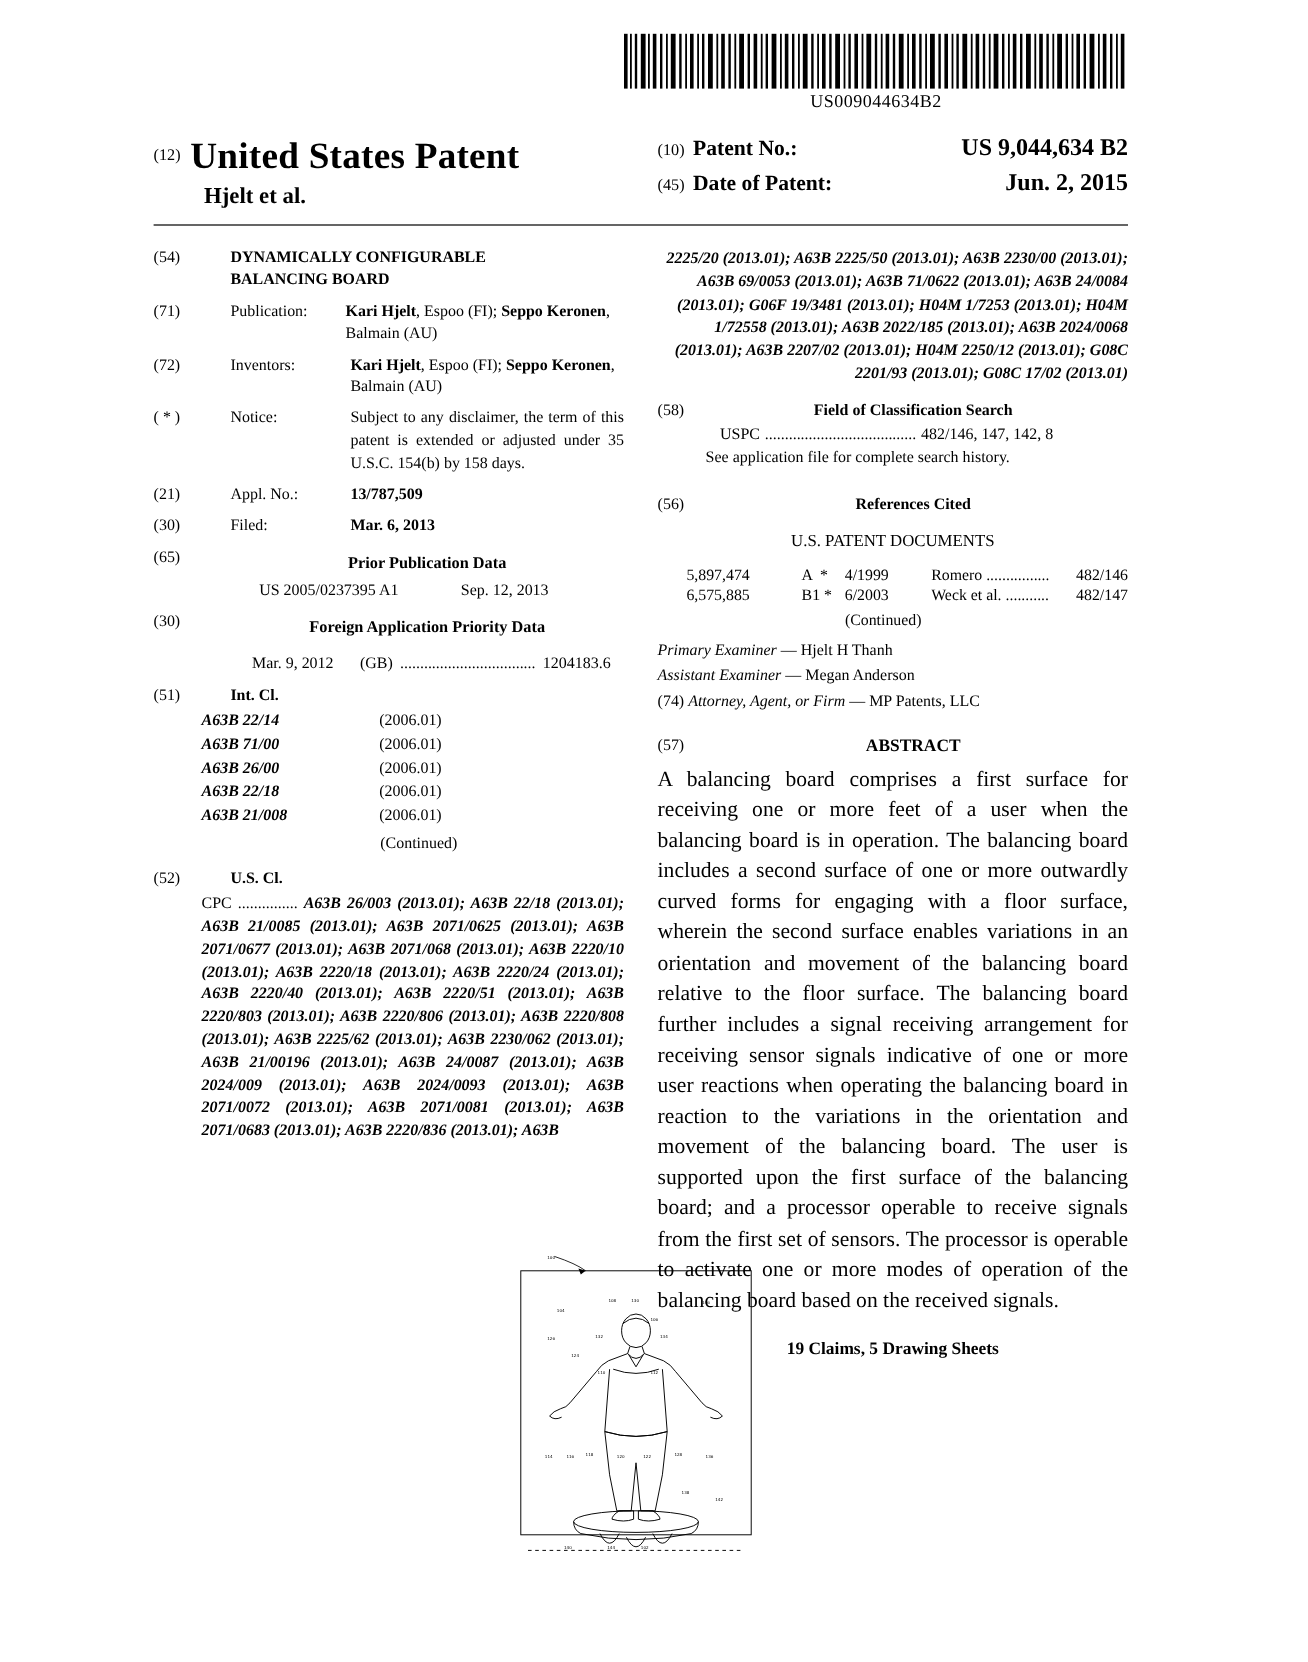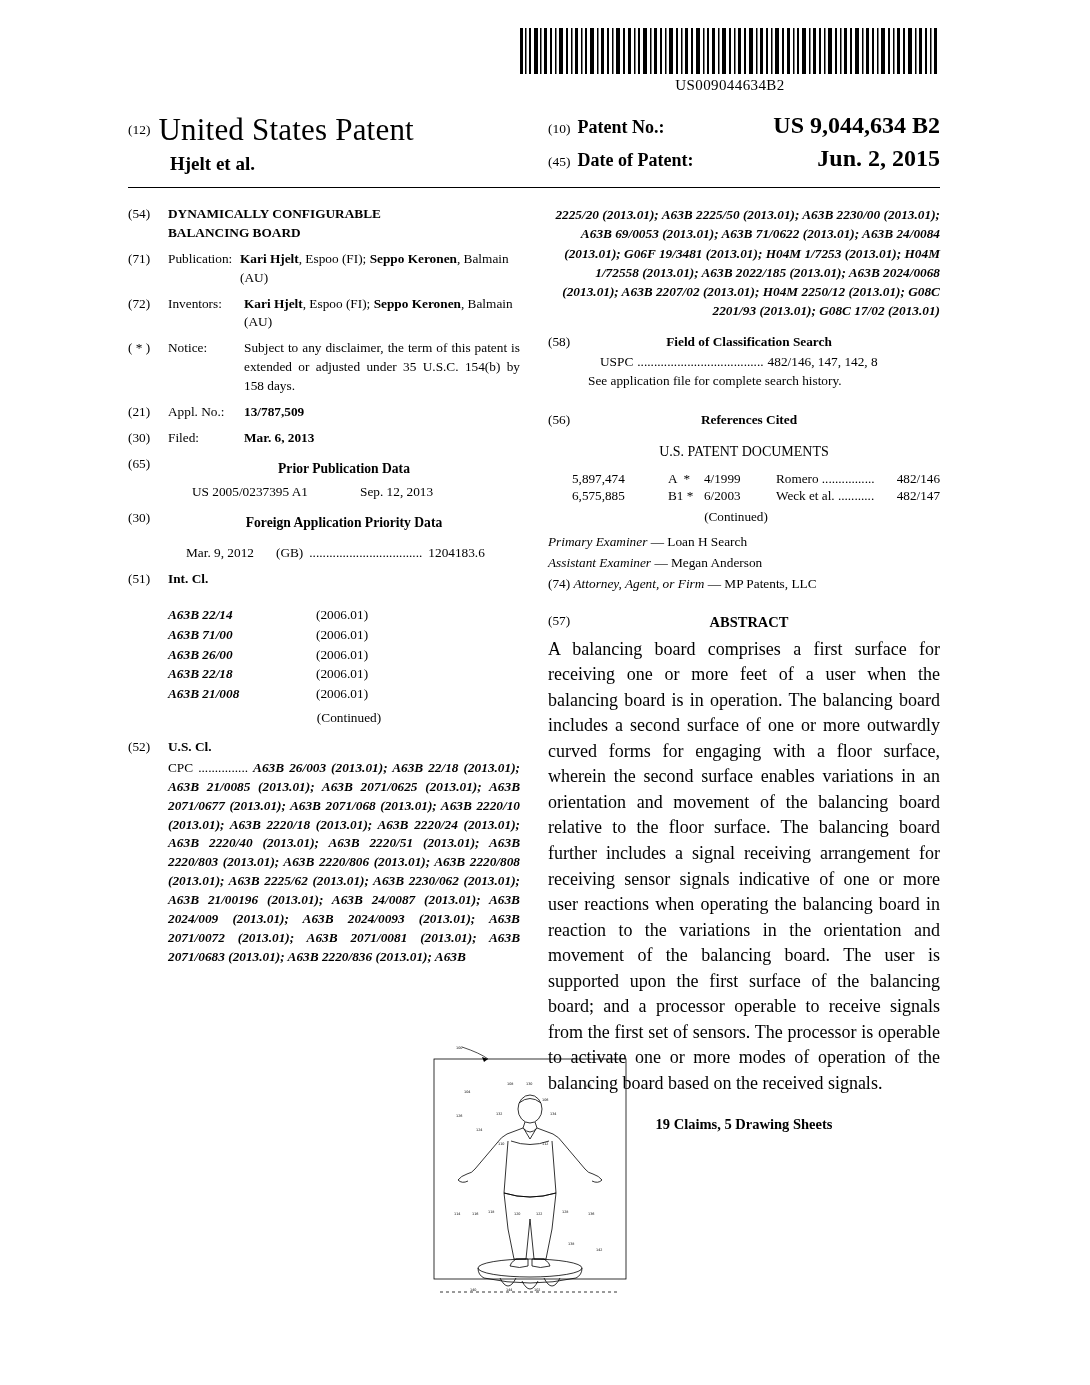--- a/index.html
+++ b/index.html
@@ -58,21 +58,21 @@
   }
   .title-right {
     width: 392px;
   }
   .tiny-num {
     font-size: 13.5px;
     vertical-align: super;
   }
   .main-title {
     font-size: 31px;
-    font-weight: normal;
+    font-weight: bold;
     letter-spacing: 0.2px;
     display: inline-block;
     margin-left: 8px;
   }
   .inventor-line {
     font-size: 19px;
     font-weight: bold;
     margin-top: 5px;
     margin-left: 42px;
   }
@@ -81,21 +81,21 @@
     align-items: baseline;
     font-size: 18px;
     margin-bottom: 6px;
   }
   .pat-label {
     font-weight: bold;
     margin-left: 7px;
   }
   .pat-value {
     font-weight: bold;
-    font-size: 24px;
+    font-size: 20px;
     margin-left: auto;
   }
   .rule {
     position: absolute;
     left: 128px;
     width: 812px;
     border-top: 1.6px solid #000;
   }
   #rule-top { top: 187px; }
 
@@ -111,20 +111,21 @@
     width: 392px;
   }
   .col-right {
     left: 548px;
     width: 392px;
   }
 
   .fld {
     display: flex;
     margin-bottom: 7px;
+    gap: 24px;
   }
   .fld .num {
     width: 40px;
     flex: 0 0 40px;
     text-align: left;
   }
   .fld .lbl {
     width: 76px;
     flex: 0 0 76px;
   }
@@ -384,21 +385,21 @@
         <div class="heading-center">Foreign Application Priority Data</div>
         <div style="display:flex;margin-left:18px;margin-top:12px;">
           <span>Mar. 9, 2012</span>
           <span style="margin-left:22px;">(GB)</span>
           <span style="margin-left:6px;">..................................</span>
           <span style="margin-left:6px;">1204183.6</span>
         </div>
       </div>
     </div>
 
-    <div class="fld" style="margin-bottom:17px;align-items:flex-end;">
+    <div class="fld" style="margin-bottom:2px;align-items:flex-end;">
       <div class="num">(51)</div>
       <div class="val b">Int. Cl.</div>
     </div>
     <div class="intcl-table">
       <div class="intcl-row">
         <div class="code">A63B 22/14</div>
         <div>(2006.01)</div>
       </div>
       <div class="intcl-row">
         <div class="code">A63B 71/00</div>
@@ -464,21 +465,21 @@
         <span class="rkind">B1 *</span>
         <span class="rdate">6/2003</span>
         <span class="rname"><span>Weck et al.</span> <span>...................</span></span>
         <span class="rclass">482/147</span>
       </div>
       <div class="center" style="margin-top:4px;margin-right:40px;">(Continued)</div>
     </div>
 
     <div class="exam-line">
       <span class="i">Primary Examiner</span>
-      <span>— Loan H Search</span>
+      <span>— Hjelt H Thanh</span>
     </div>
     <div class="exam-line" style="margin-top:2px;">
       <span class="i">Assistant Examiner</span>
       <span>— Megan Anderson</span>
     </div>
     <div class="exam-line" style="margin-top:2px;">
       <span>(74)</span>
       <span class="i">Attorney, Agent, or Firm</span>
       <span>— MP Patents, LLC</span>
     </div>

